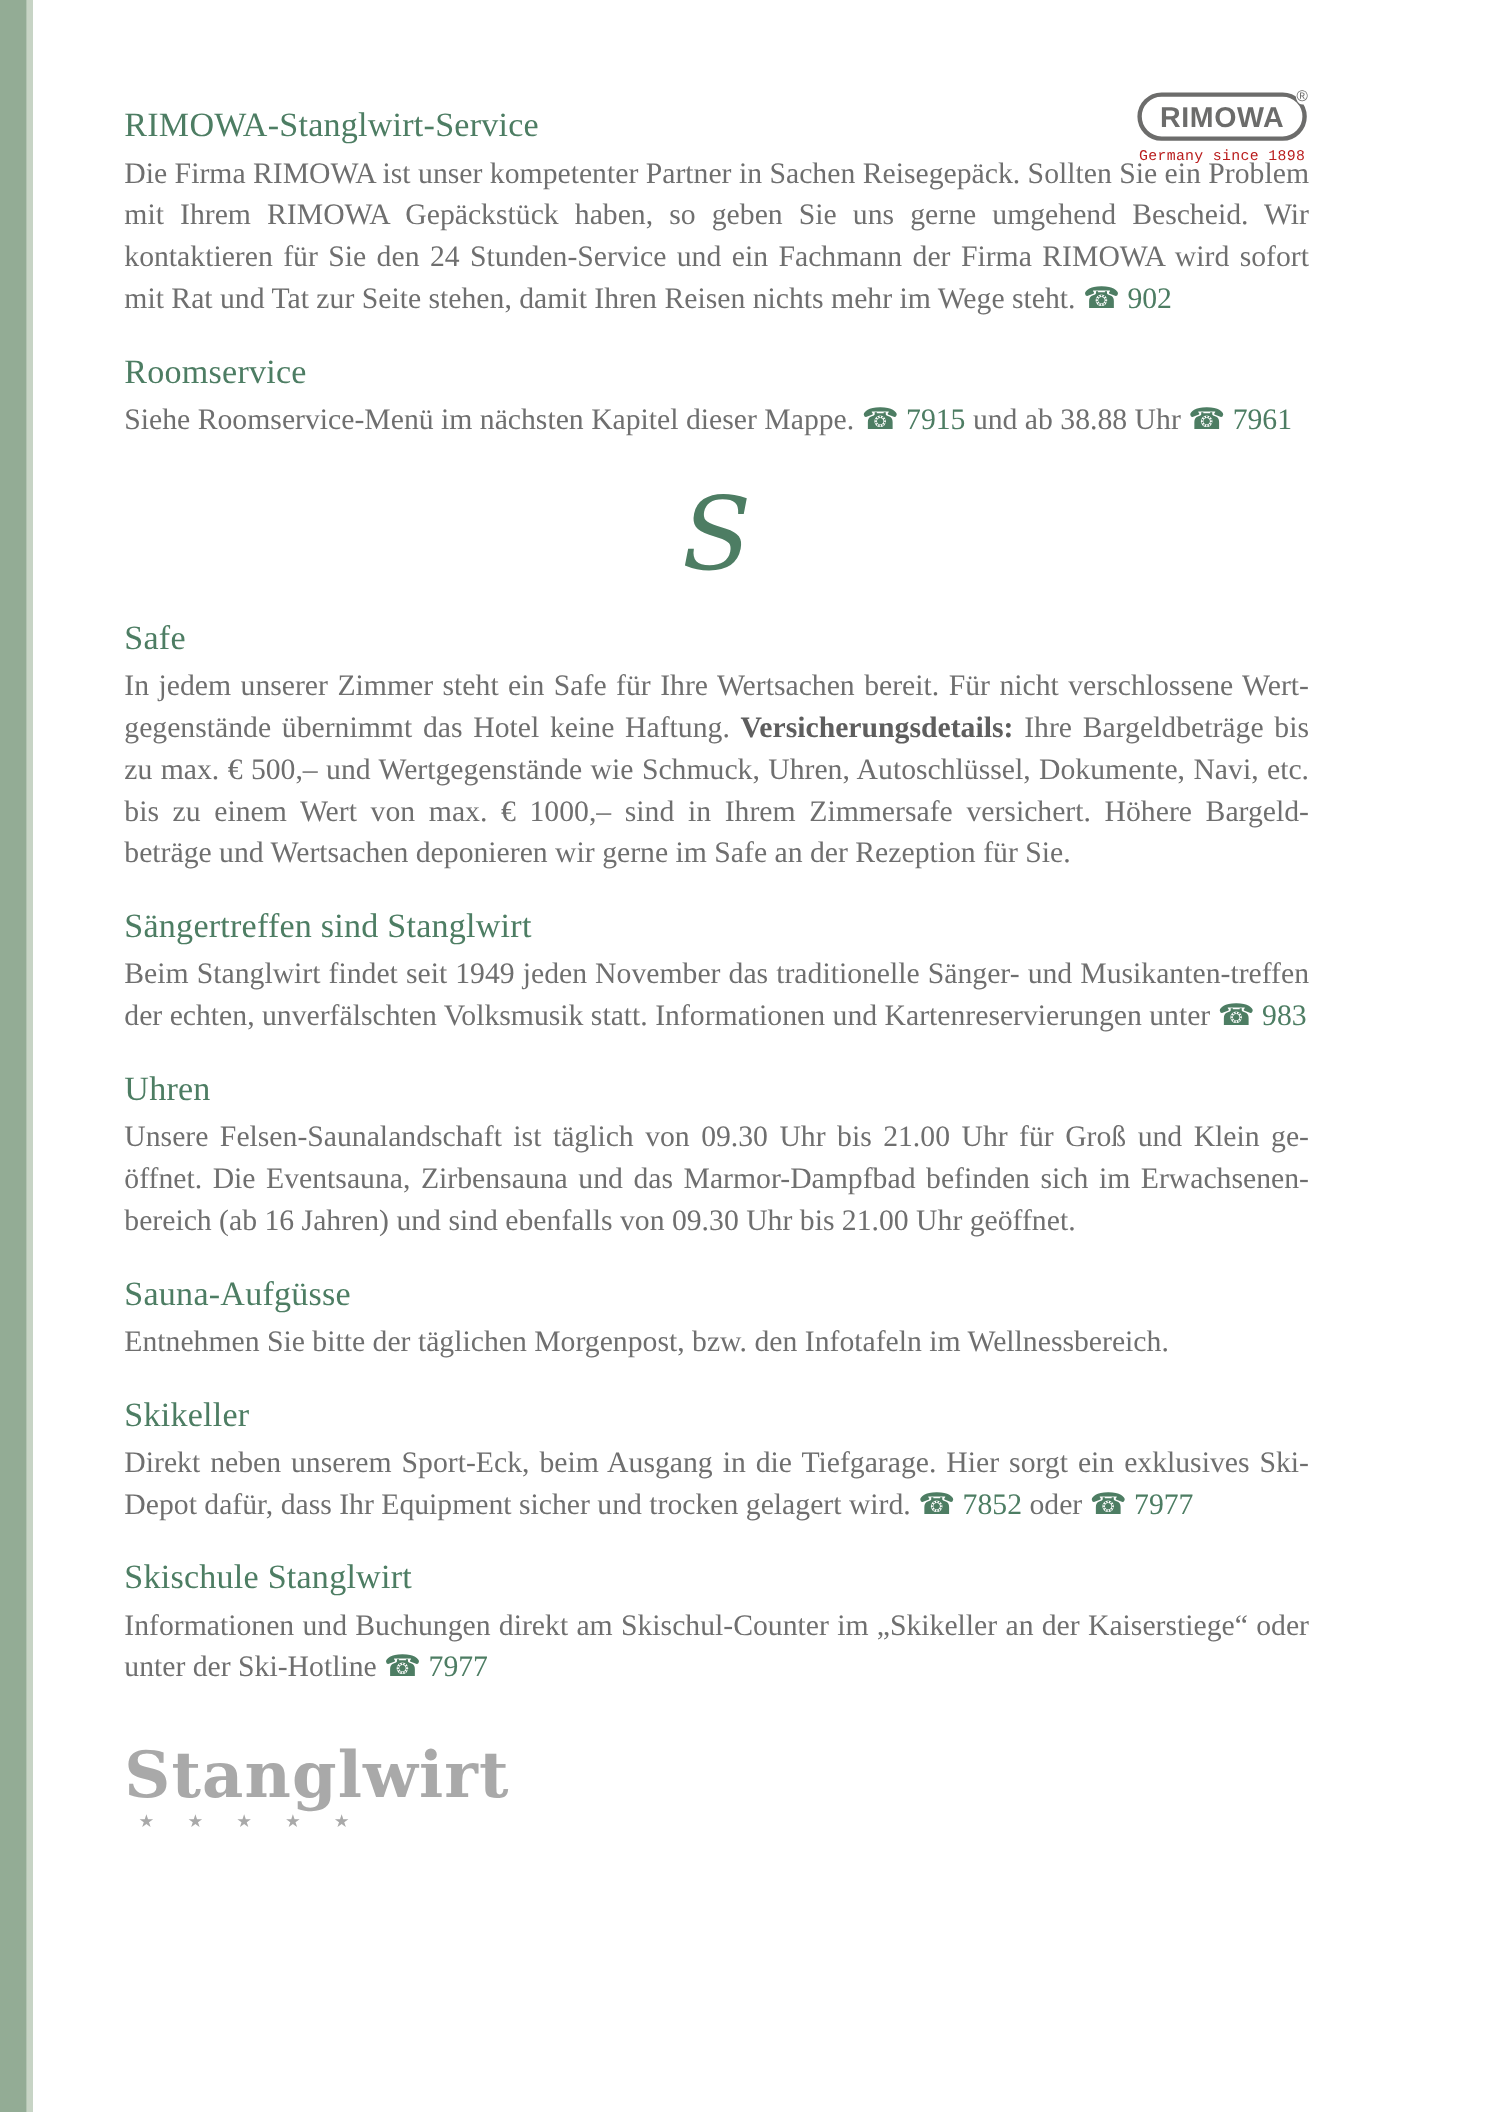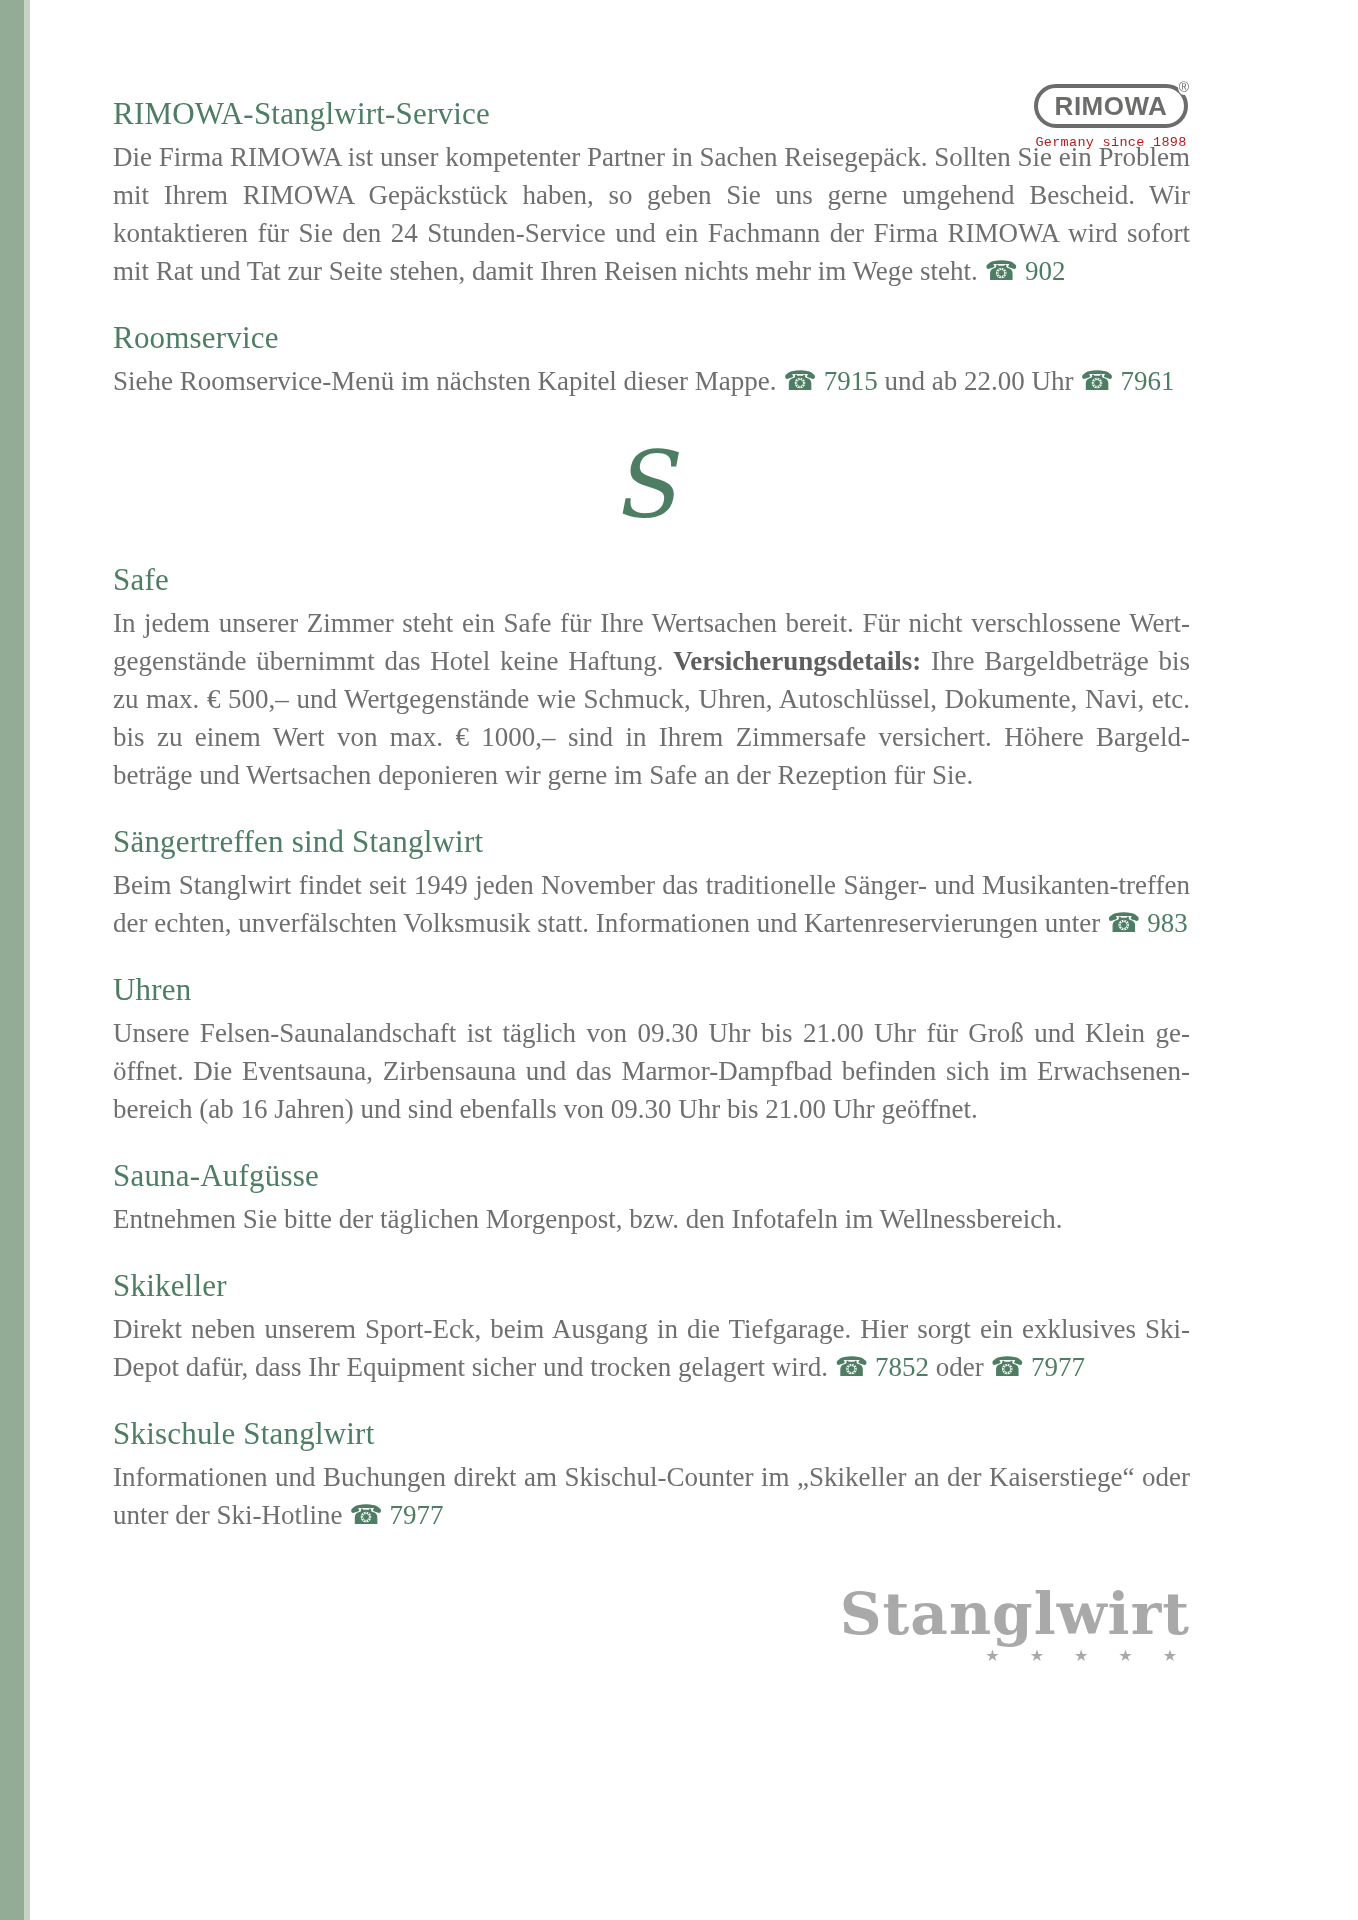--- a/index.html
+++ b/index.html
@@ -90,21 +90,21 @@
   }
   .rimowa .tagline {
     margin-top: 7px;
     text-align: center;
     font-family: Liberation Mono, monospace;
     font-size: 13.5px;
     letter-spacing: 0.3px;
     color: #b91c1c;
   }
   
-  .footer-logo { margin-top: 50px; text-align: right; }
+  .footer-logo { margin-top: 50px; text-align: left; }
   .footer-logo .wordmark {
     font-family: "DejaVu Serif", serif;
     font-weight: bold;
     font-size: 58px; line-height: 60px;
     letter-spacing: 1px;
     color: var(--footer-gray);
   }
   .footer-logo .stars {
     margin-top: 2px;
     font-size: 16px;
@@ -128,21 +128,21 @@
 
 <div class="content">
 
   <div class="sec">
     <h2 class="sec-heading first">RIMOWA-Stanglwirt-Service</h2>
     <p><span>Die Firma RIMOWA ist unser kompetenter Partner in Sachen Reisegepäck. Sollten Sie ein Problem mit Ihrem RIMOWA Gepäckstück haben, so geben Sie uns gerne umgehend Bescheid. Wir kontaktieren für Sie den 24 Stunden-Service und ein Fachmann der Firma RIMOWA wird sofort mit Rat und Tat zur Seite stehen, damit Ihren Reisen nichts mehr im Wege steht. </span><span class="run-phone">☎ 902</span></p>
   </div>
 
   <div class="sec">
     <h2 class="sec-heading">Roomservice</h2>
-    <p><span>Siehe Roomservice-Menü im nächsten Kapitel dieser Mappe. </span><span class="run-phone">☎ 7915</span><span> und ab 22.00 Uhr </span><span class="run-phone">☎ 7961</span></p>
+    <p><span>Siehe Roomservice-Menü im nächsten Kapitel dieser Mappe. </span><span class="run-phone">☎ 7915</span><span> und ab 38.88 Uhr </span><span class="run-phone">☎ 7961</span></p>
   </div>
 
   <div class="ornament">
     <span>S</span>
   </div>
 
   <div class="sec">
     <h2 class="sec-heading">Safe</h2>
     <p><span>In jedem unserer Zimmer steht ein Safe für Ihre Wertsachen bereit. Für nicht verschlossene Wert-gegenstände übernimmt das Hotel keine Haftung. </span><span class="run-bold">Versicherungsdetails:</span><span> Ihre Bargeldbeträge bis zu max. € 500,– und Wertgegenstände wie Schmuck, Uhren, Autoschlüssel, Dokumente, Navi, etc. bis zu einem Wert von max. € 1000,– sind in Ihrem Zimmersafe versichert. Höhere Bargeld-beträge und Wertsachen deponieren wir gerne im Safe an der Rezeption für Sie.</span></p>
   </div>

